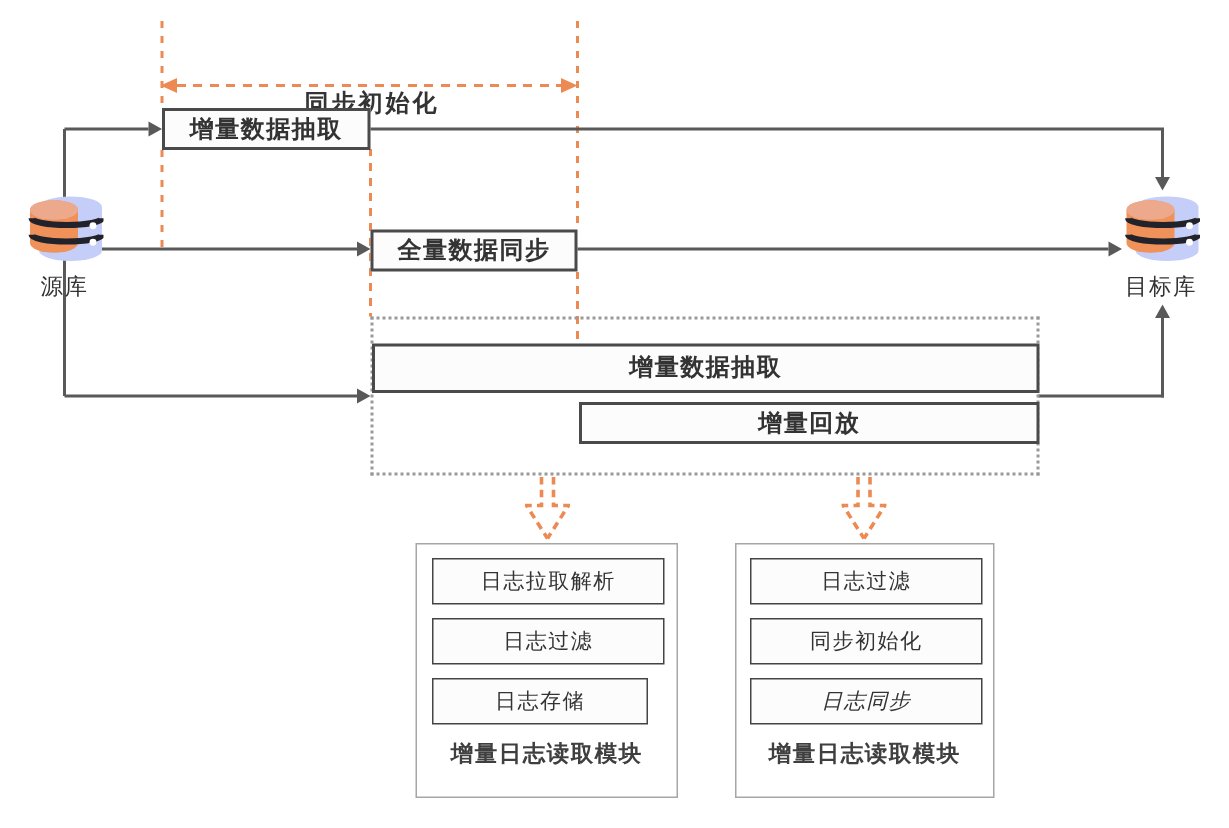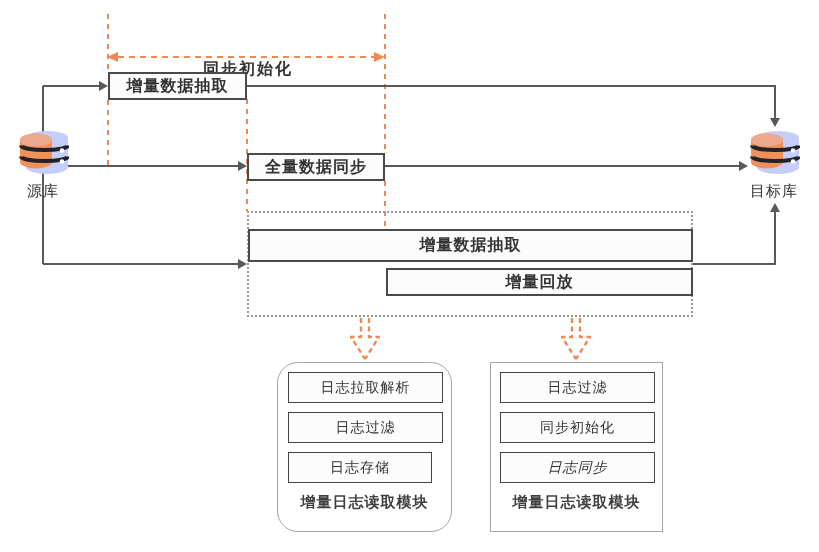--- a/index.html
+++ b/index.html
@@ -122,21 +122,21 @@
   </div>
   <div class="abs" style="left:561px;top:317px;width:30px;height:44px;">
     <svg width="30" height="44" viewBox="0 0 30 44">
       <g stroke="#ED8A54" stroke-width="2.4" fill="none" stroke-dasharray="5 3.5">
         <path d="M11,1 V20 H1 L15,42"></path>
         <path d="M19,1 V20 H29 L15,42"></path>
       </g>
     </svg>
   </div>
 
-  <div class="module" style="left:277px;top:362px;width:175px;height:170px;border-radius:21px;">
+  <div class="module" style="left:277px;top:362px;width:175px;height:170px;">
     <div class="mini" style="left:10px;top:9px;width:155px;height:31px;">
       <span>日志拉取解析</span>
     </div>
     <div class="mini" style="left:10px;top:49px;width:155px;height:31px;">
       <span>日志过滤</span>
     </div>
     <div class="mini" style="left:10px;top:89px;width:144px;height:31px;">
       <span>日志存储</span>
     </div>
     <div class="module-label">增量日志读取模块</div>

